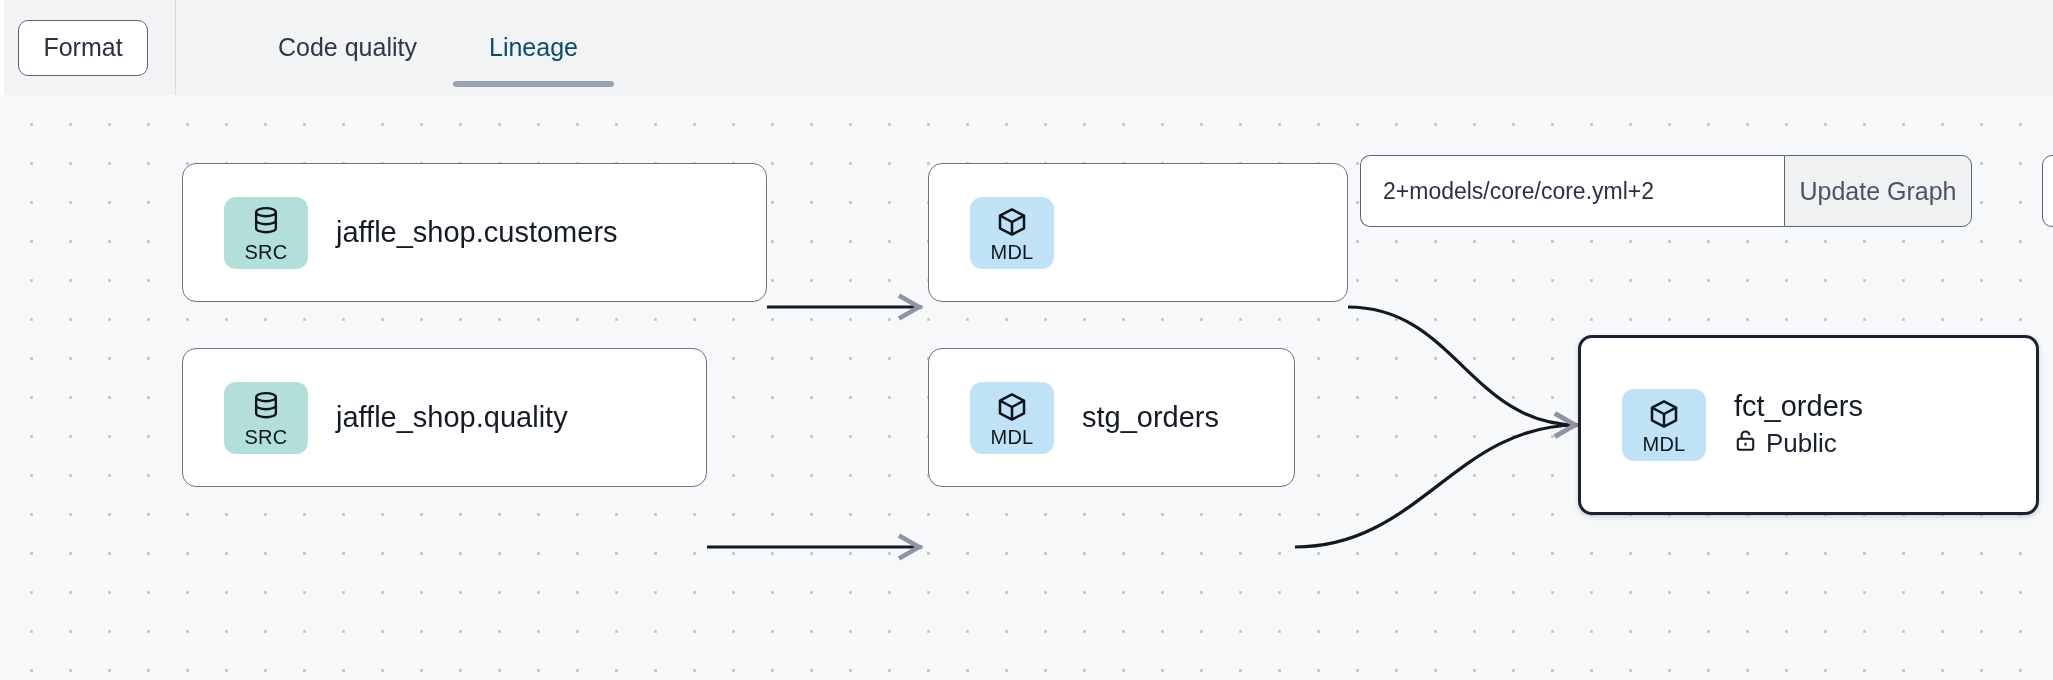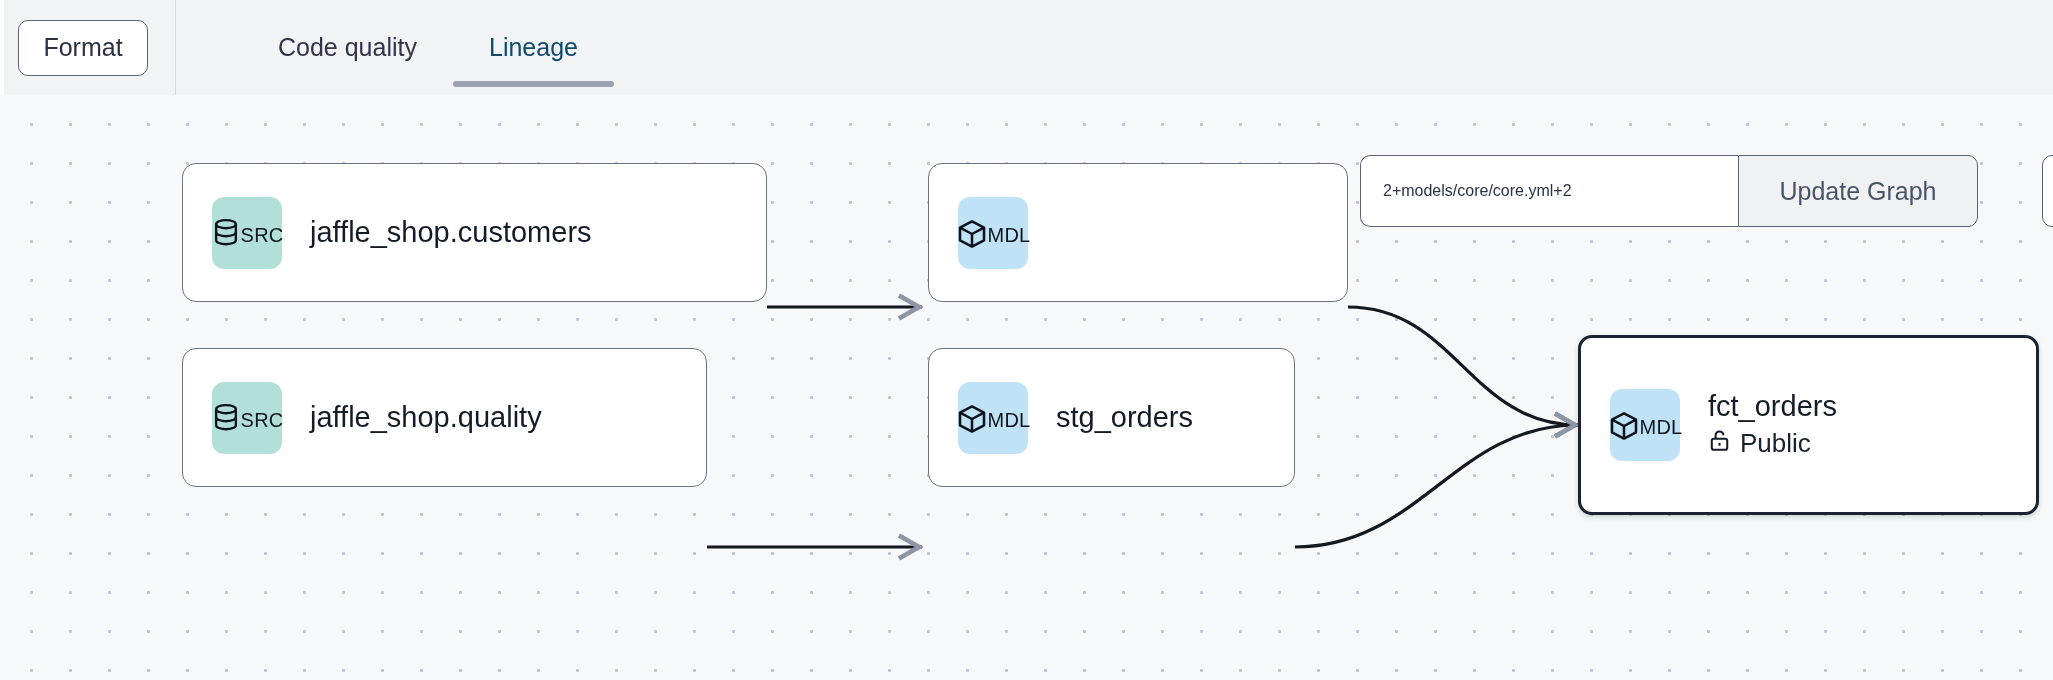--- a/index.html
+++ b/index.html
@@ -86,36 +86,36 @@
   
   .graph-controls {
     position: absolute;
     left: 1360px; top: 155px;
     display: flex;
     align-items: stretch;
     height: 72px;
     z-index: 6;
   }
   .selector-box {
-    width: 378px;
+    width: 424px;
     background: #ffffff;
     border: 1.6px solid #5b6478;
     border-right: none;
     border-radius: 10px 0 0 10px;
     display: flex;
     align-items: center;
     padding: 0 22px;
-    font-size: 16px;
+    font-size: 23px;
     color: #2b3143;
     white-space: nowrap;
     overflow: hidden;
     cursor: text;
   }
   .update-btn {
-    width: 240px;
+    width: 188px;
     background: #f0f1f3;
     border: 1.6px solid #5b6478;
     border-radius: 0 10px 10px 0;
     display: flex;
     align-items: center;
     justify-content: center;
     font-size: 25px;
     color: #4b5366;
     cursor: pointer;
   }
@@ -139,27 +139,28 @@
     align-items: center;
     padding-left: 29px;
     z-index: 4;
     cursor: pointer;
   }
   .node.selected {
     border: 3.4px solid #1c2232;
     box-shadow: 0 2px 5px rgba(20,25,40,.18);
   }
   .badge {
-    width: 70px; height: 72px;
+    width: 84px; height: 72px;
     border-radius: 12px;
     display: flex;
-    flex-direction: row;
+    flex-direction: column;
     align-items: center;
     justify-content: center;
     flex: 0 0 auto;
+    margin-left: 12px;
   }
   .badge.src { background: #b3dfda; }
   .badge.mdl { background: #bfe2f7; }
   .badge .glyph { height: 34px; display: flex; align-items: flex-end; }
   .badge .btext {
     font-size: 20px;
     color: #11161f;
     line-height: 1;
     margin-top: 4px;
     letter-spacing: .2px;

